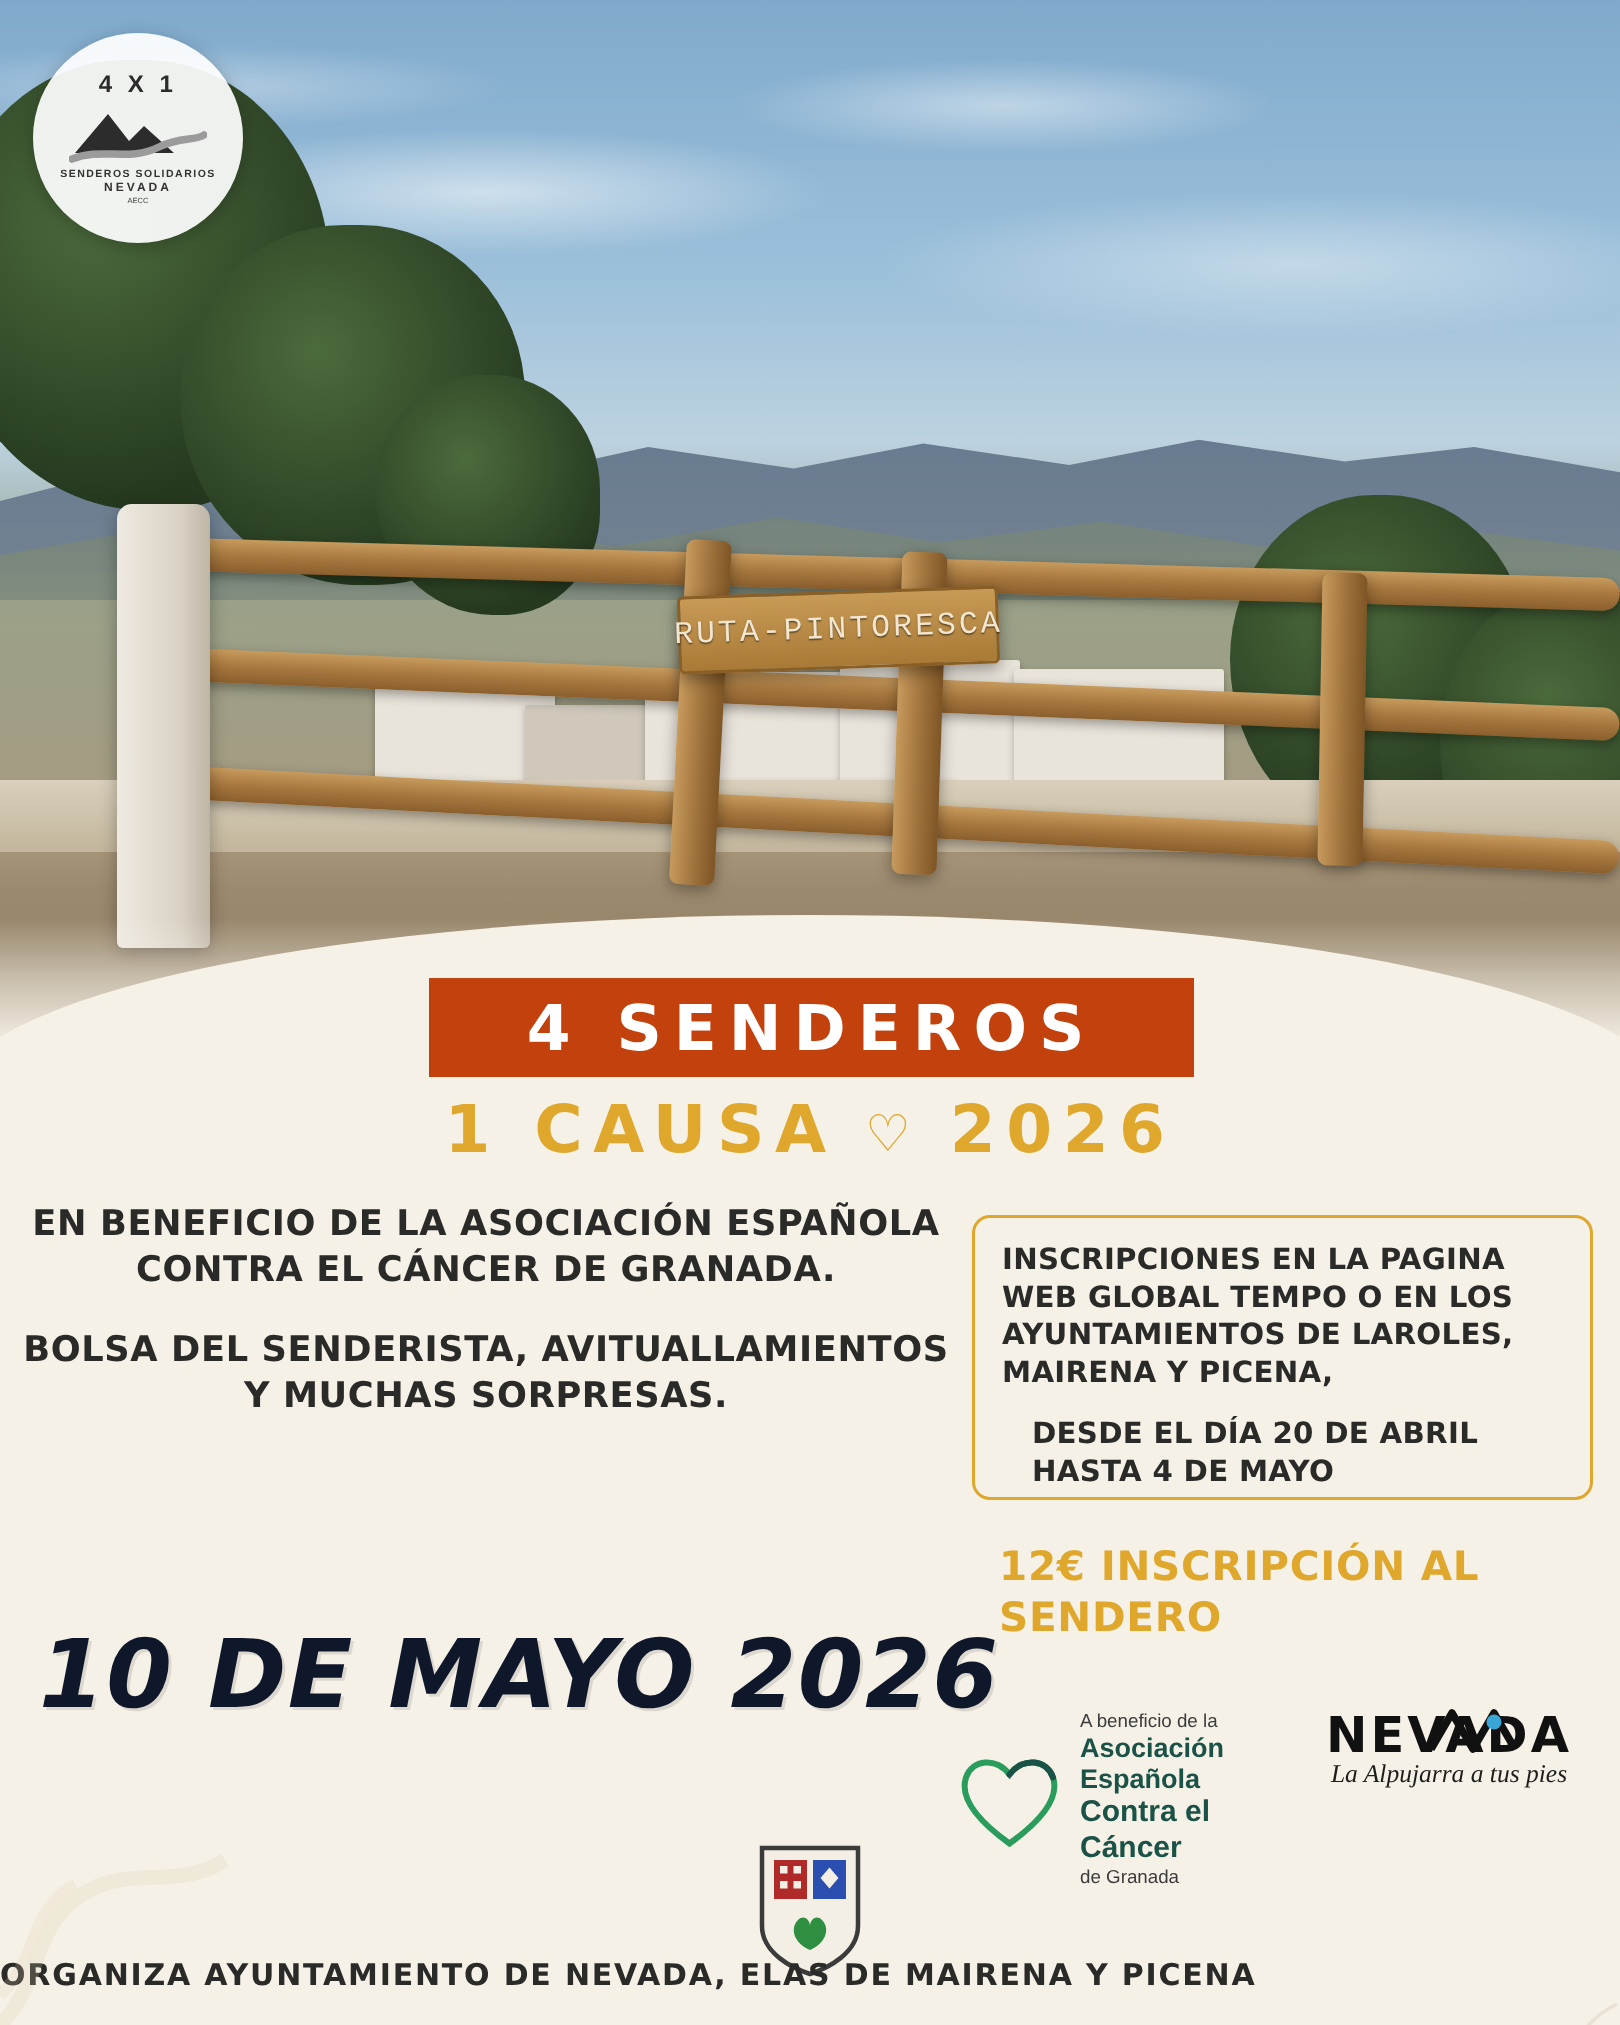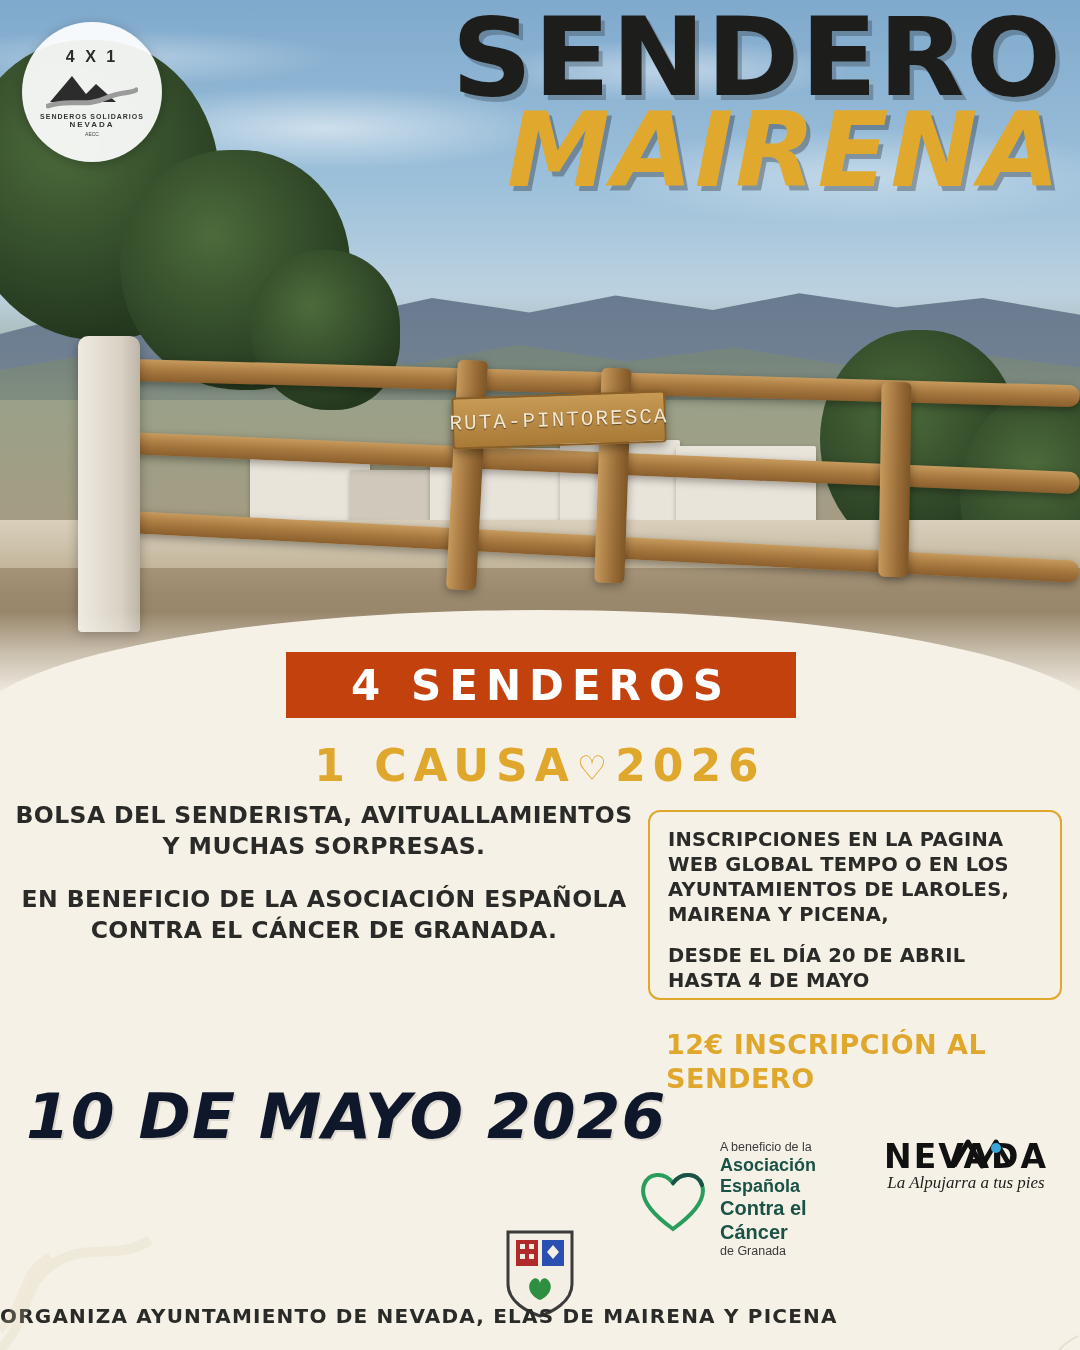--- a/index.html
+++ b/index.html
@@ -175,28 +175,28 @@
     display: flex; align-items: center; justify-content: center;
   }
   .hl-bar span {
     font-family: "DejaVu Sans", sans-serif;
     font-weight: 900;
     font-size: 42px;
     letter-spacing: 8px;
     color: #ffffff;
   }
   .sub-line {
-    position: absolute; left: 0; top: 100px; width: 1080px;
+    position: absolute; left: 0; top: 88px; width: 1080px;
     text-align: center;
     font-family: "DejaVu Sans", sans-serif;
     font-weight: 900;
     font-size: 44px;
     letter-spacing: 7px;
     color: #dfa72c;
-    display: flex; align-items: center; justify-content: center; gap: 1px;
+    display: flex; align-items: center; justify-content: center; gap: 19px;
   }
   .heart-ico { display: inline-block; font-size: 34px; color: #dfa72c; transform: translateY(2px); }
 
   
   .left-col {
     position: absolute; left: 14px; top: 160px; width: 620px;
     text-align: center;
     color: #2a2a28;
     font-family: "DejaVu Sans", sans-serif;
     font-weight: 700;
@@ -224,21 +224,21 @@
     border: 2px solid #dfa72c;
     border-radius: 12px;
     padding: 16px 18px 10px 18px;
     color: #2a2a28;
     font-family: "DejaVu Sans", sans-serif;
     font-weight: 800;
     font-size: 19.5px;
     line-height: 1.28;
     letter-spacing: .2px;
   }
-  .info-box .p2 { margin-top: 16px; }
+  .info-box .p2 { margin-top: 16px; margin-left: 20px; }
 
   .price {
     position: absolute; left: 666px; top: 388px; width: 400px;
     font-family: "DejaVu Sans", sans-serif;
     font-weight: 800;
     font-size: 27px;
     line-height: 1.25;
     color: #dfa72c;
     letter-spacing: .5px;
   }
@@ -320,44 +320,40 @@
     <div class="b-top">4 X 1</div>
     <svg class="b-mt" width="92" height="42" viewBox="0 0 92 42">
       <path d="M4 34 L26 8 L40 26 L50 16 L70 34 Z" fill="#2c2c2c"></path>
       <path d="M2 38 C22 30, 40 40, 60 30 C74 23, 84 26, 90 22" stroke="#9b9b9b" stroke-width="5" fill="none" stroke-linecap="round"></path>
     </svg>
     <div class="b-sub">SENDEROS SOLIDARIOS</div>
     <div class="b-sub2">NEVADA</div>
     <div class="b-tiny">AECC</div>
   </div>
 
-  <div class="title-wrap">
-    <div class="t1">SENDERO</div>
-    <div class="t2">MAIRENA</div>
-  </div>
 
   <div class="content">
 
     <svg class="squiggle-r" viewBox="0 0 170 200">
       <path d="M168 6 C120 30, 150 70, 110 96 C70 122, 120 160, 80 196" stroke="#cdbfa5" stroke-width="2.4" fill="none"></path>
       <path d="M168 44 C130 64, 158 100, 120 128 C86 152, 130 182, 100 200" stroke="#cdbfa5" stroke-width="2.4" fill="none"></path>
     </svg>
 
     <div class="hl-bar">
       <span>4 SENDEROS</span>
     </div>
     <div class="sub-line">
       <span>1 CAUSA</span>
       <span class="heart-ico">♡</span>
       <span>2026</span>
     </div>
 
     <div class="left-col">
+      <p>EN BENEFICIO DE LA ASOCIACIÓN ESPAÑOLA CONTRA EL CÁNCER DE GRANADA.</p>
       <p>BOLSA DEL SENDERISTA, AVITUALLAMIENTOS Y MUCHAS SORPRESAS.</p>
-      <p>EN BENEFICIO DE LA ASOCIACIÓN ESPAÑOLA CONTRA EL CÁNCER DE GRANADA.</p>
     </div>
 
     <div class="date-big">10 DE MAYO 2026</div>
 
     <div class="info-box">
       <div>INSCRIPCIONES EN LA PAGINA WEB GLOBAL TEMPO O EN LOS AYUNTAMIENTOS DE LAROLES, MAIRENA Y PICENA,</div>
       <div class="p2">DESDE EL DÍA 20 DE ABRIL HASTA 4 DE MAYO</div>
     </div>
 
     <div class="price">12€ INSCRIPCIÓN AL SENDERO</div>

